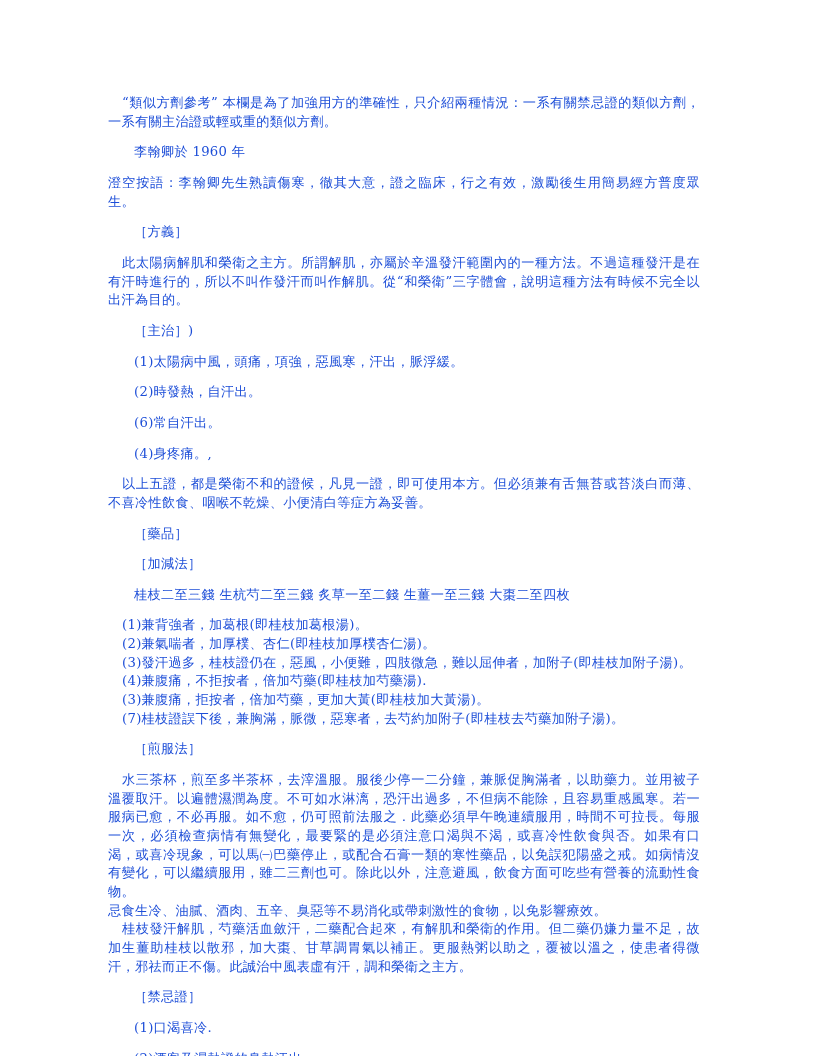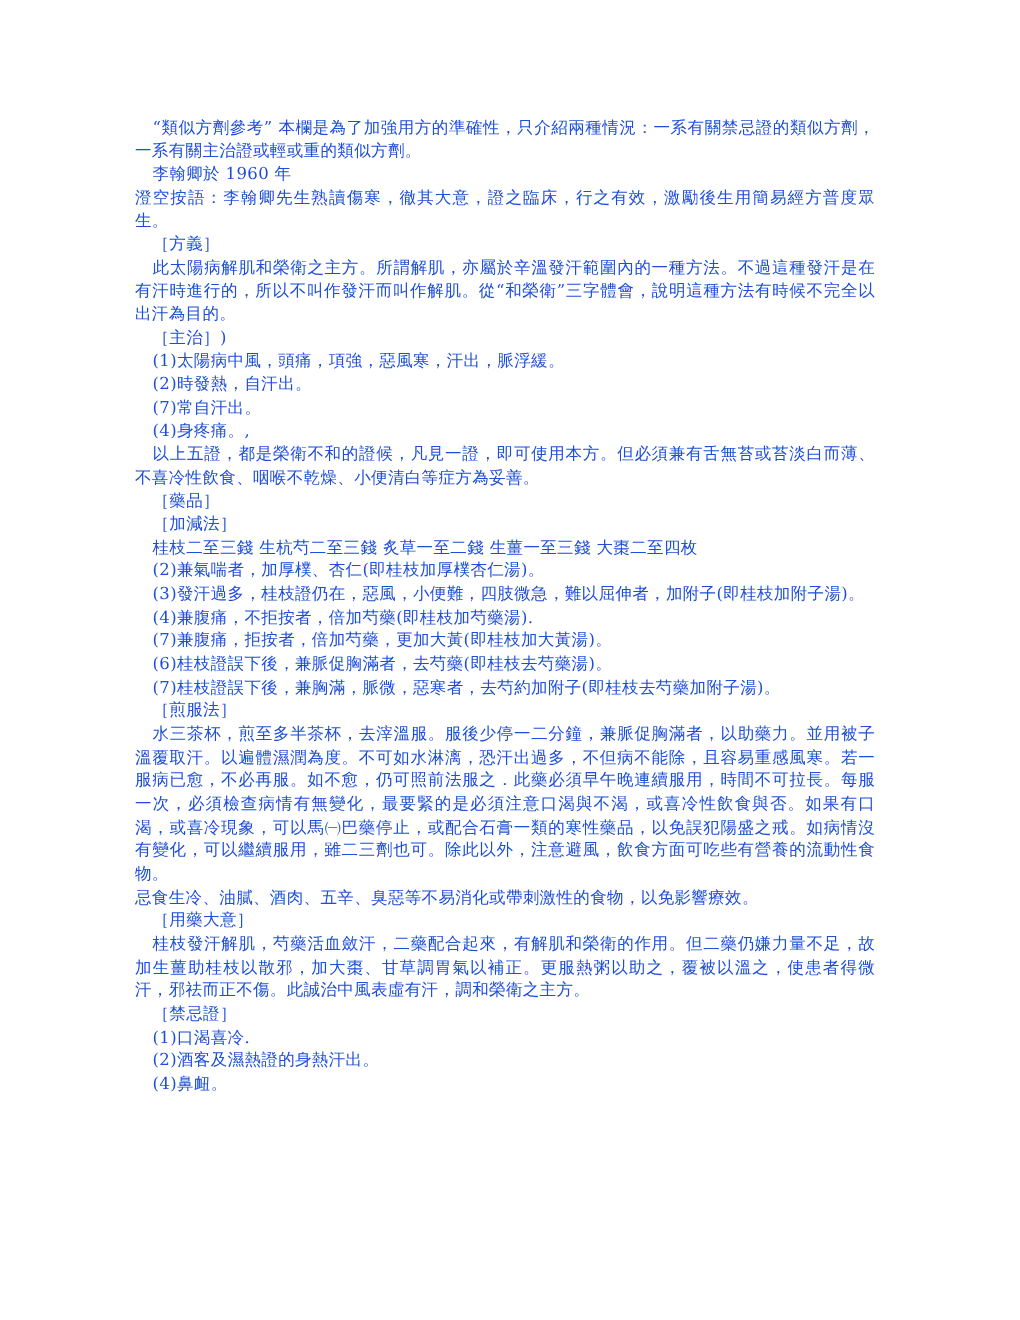--- a/index.html
+++ b/index.html
@@ -10,55 +10,54 @@
     top: 94px;
     width: 592px;
     font-family: "DejaVu Serif", "Liberation Serif", serif;
     font-size: 13.2px;
     line-height: 18.65px;
     color: #1d4ed8;
     letter-spacing: 0.3px;
   }
   .p { margin: 0; text-align: justify; text-justify: inter-character; }
   .ind { text-indent: 14px; }
-  .hd { margin: 0; padding-left: 14px; }
+  .hd { margin: 12px; padding-left: 14px; }
 </style>
 </head>
 <body>
 
 <div class="page">
   <p class="p ind">“類似方劑參考” 本欄是為了加強用方的準確性，只介紹兩種情況：一系有關禁忌證的類似方劑， 一系有關主治證或輕或重的類似方劑。</p>
   <p class="hd">李翰卿於 1960 年</p>
   <p class="p">澄空按語：李翰卿先生熟讀傷寒，徹其大意，證之臨床，行之有效，激勵後生用簡易經方普度眾生。</p>
 
   <p class="hd">［方義］</p>
   <p class="p ind">此太陽病解肌和榮衛之主方。所謂解肌，亦屬於辛溫發汗範圍內的一種方法。不過這種發汗是在有汗時進行的，所以不叫作發汗而叫作解肌。從“和榮衛”三字體會，說明這種方法有時候不完全以出汗為目的。</p>
 
   <p class="hd">［主治］)</p>
   <p class="hd">(1)太陽病中風，頭痛，項強，惡風寒，汗出，脈浮緩。</p>
   <p class="hd">(2)時發熱，自汗出。</p>
-  <p class="hd">(7)常自汗出。</p>
+  <p class="hd">(6)常自汗出。</p>
   <p class="hd">(4)身疼痛。,</p>
   <p class="p ind">以上五證，都是榮衛不和的證候，凡見一證，即可使用本方。但必須兼有舌無苔或苔淡白而薄、不喜冷性飲食、咽喉不乾燥、小便清白等症方為妥善。</p>
 
   <p class="hd">［藥品］</p>
   <p class="hd">［加減法］</p>
 
   <p class="hd">桂枝二至三錢 生杭芍二至三錢 炙草一至二錢 生薑一至三錢 大棗二至四枚</p>
+  <p class="p ind">(1)兼背強者，加葛根(即桂枝加葛根湯)。</p>
   <p class="p ind">(2)兼氣喘者，加厚樸、杏仁(即桂枝加厚樸杏仁湯)。</p>
   <p class="p ind">(3)發汗過多，桂枝證仍在，惡風，小便難，四肢微急，難以屈伸者，加附子(即桂枝加附子湯)。</p>
   <p class="p ind">(4)兼腹痛，不拒按者，倍加芍藥(即桂枝加芍藥湯).</p>
-  <p class="p ind">(7)兼腹痛，拒按者，倍加芍藥，更加大黃(即桂枝加大黃湯)。</p>
-  <p class="p ind">(6)桂枝證誤下後，兼脈促胸滿者，去芍藥(即桂枝去芍藥湯)。</p>
+  <p class="p ind">(3)兼腹痛，拒按者，倍加芍藥，更加大黃(即桂枝加大黃湯)。</p>
   <p class="p ind">(7)桂枝證誤下後，兼胸滿，脈微，惡寒者，去芍約加附子(即桂枝去芍藥加附子湯)。</p>
 
   <p class="hd">［煎服法］</p>
   <p class="p ind">水三茶杯，煎至多半茶杯，去滓溫服。服後少停一二分鐘，兼脈促胸滿者，以助藥力。並用被子溫覆取汗。以遍體濕潤為度。不可如水淋漓，恐汗出過多，不但病不能除，且容易重感風寒。若一服病已愈，不必再服。如不愈，仍可照前法服之．此藥必須早午晚連續服用，時間不可拉長。每服一次，必須檢查病情有無變化，最要緊的是必須注意口渴與不渴，或喜冷性飲食與否。如果有口渴，或喜冷現象，可以馬㈠巴藥停止，或配合石膏一類的寒性藥品，以免誤犯陽盛之戒。如病情沒有變化，可以繼續服用，雖二三劑也可。除此以外，注意避風，飲食方面可吃些有營養的流動性食物。</p>
   <p class="p">忌食生冷、油膩、酒肉、五辛、臭惡等不易消化或帶刺激性的食物，以免影響療效。</p>
 
-  <p class="hd">［用藥大意］</p>
   <p class="p ind">桂枝發汗解肌，芍藥活血斂汗，二藥配合起來，有解肌和榮衛的作用。但二藥仍嫌力量不足，故加生薑助桂枝以散邪，加大棗、甘草調胃氣以補正。更服熱粥以助之，覆被以溫之，使患者得微汗，邪祛而正不傷。此誠治中風表虛有汗，調和榮衛之主方。</p>
 
   <p class="hd">［禁忌證］</p>
   <p class="hd">(1)口渴喜冷.</p>
   <p class="hd">(2)酒客及濕熱證的身熱汗出。</p>
   <p class="hd">(4)鼻衄。</p>
 </div>
 
 </body></html>

